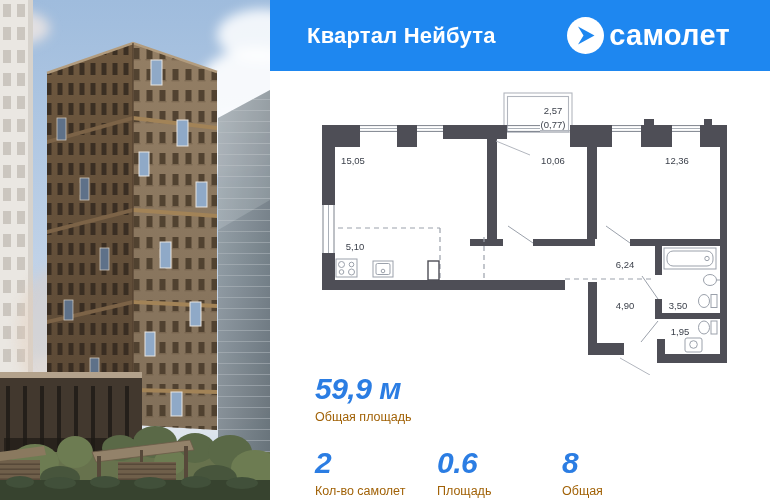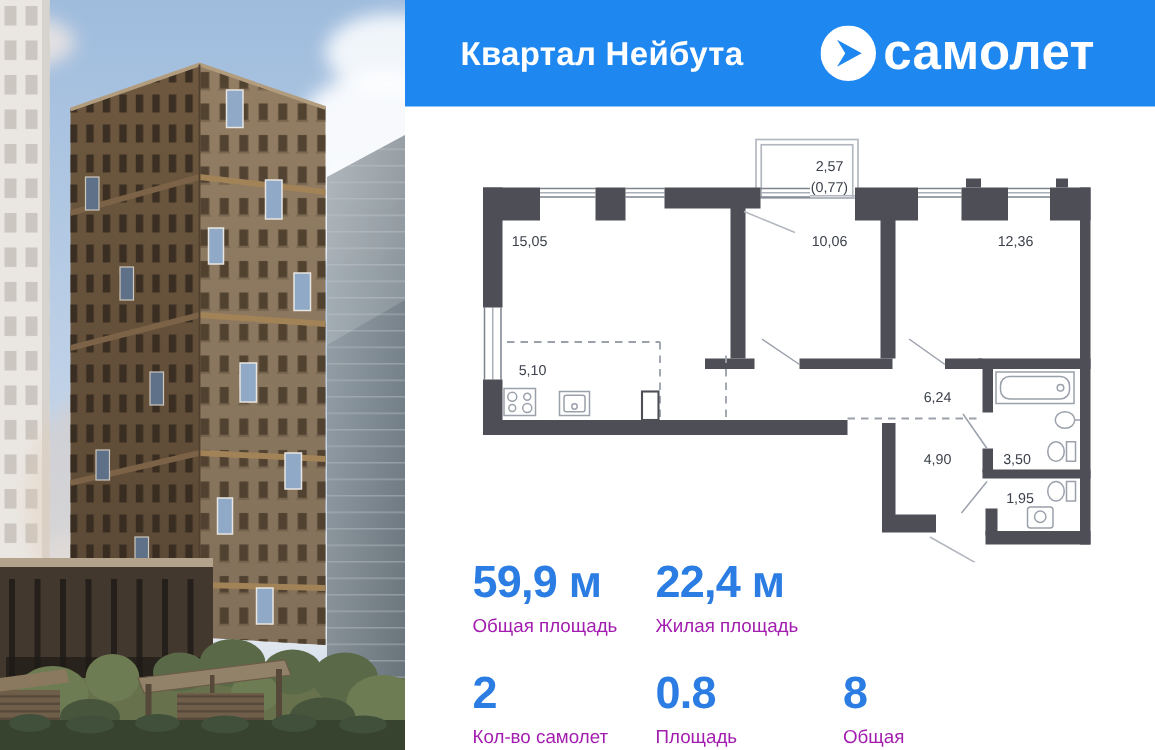--- a/index.html
+++ b/index.html
@@ -3,26 +3,26 @@
 <meta charset="utf-8">
 <style>
   html,body{margin:0;padding:0;background:#fff;}
   body{width:770px;height:500px;overflow:hidden;font-family:"Liberation Sans","DejaVu Sans",sans-serif;}
   .card{position:relative;width:770px;height:500px;background:#fff;}
   .photo{position:absolute;left:0;top:0;width:270px;height:500px;display:block;}
   .panel{position:absolute;left:270px;top:0;width:500px;height:500px;background:#fff;}
   .hdr{position:absolute;left:0;top:0;width:500px;height:71px;background:#1e87f0;display:flex;align-items:center;}
   .hdr-title{margin-left:37px;color:#fff;font-size:22px;font-weight:700;letter-spacing:0.2px;}
   .logo{position:absolute;right:40px;top:0;height:71px;display:flex;align-items:center;gap:5px;}
-  .logo-text{color:#fff;font-size:34px;font-weight:700;letter-spacing:0.3px;}
+  .logo-text{color:#fff;font-size:29px;font-weight:700;letter-spacing:0.3px;}
   .plan{position:absolute;left:30px;top:75px;width:460px;height:300px;}
   .plan text{font-family:"Liberation Sans","DejaVu Sans",sans-serif;font-size:9.5px;fill:#3c414b;}
   .stat{position:absolute;width:150px;}
-  .stat .v{font-size:30px;font-weight:700;color:#2b7de3;letter-spacing:-0.5px;line-height:1.0;}
-  .stat .l{font-size:12.5px;color:#a21caf;margin-top:6px;}
+  .stat .v{font-size:30px;font-weight:700;color:#2b7de3;letter-spacing:-0.5px;line-height:1.0;font-style:italic;}
+  .stat .l{font-size:12.5px;color:#a16207;margin-top:6px;}
   .r1c1{left:45px;top:374px;} .r1c2{left:167px;top:374px;} .r1c3{left:292px;top:374px;}
   .r2c1{left:45px;top:448px;} .r2c2{left:167px;top:448px;} .r2c3{left:292px;top:448px;}
 </style>
 </head>
 <body>
 
 <div class="card">
 
   <svg class="photo" viewBox="0 0 270 500">
     <defs>
@@ -335,30 +335,26 @@
         <text x="380" y="260">1,95</text>
         <text x="253" y="39">2,57</text>
         <text x="253" y="53">(0,77)</text>
       </g>
     </svg>
 
     <div class="stat r1c1">
       <div class="v">59,9 м</div>
       <div class="l">Общая площадь</div>
     </div>
-    <div class="stat r1c2">
-      <div class="v">22,4 м</div>
-      <div class="l">Жилая площадь</div>
-    </div>
     <div class="stat r2c1">
       <div class="v">2</div>
       <div class="l">Кол-во самолет</div>
     </div>
     <div class="stat r2c2">
-      <div class="v">0.8</div>
+      <div class="v">0.6</div>
       <div class="l">Площадь</div>
     </div>
     <div class="stat r2c3">
       <div class="v">8</div>
       <div class="l">Общая</div>
     </div>
 
   </div>
 </div>
 

